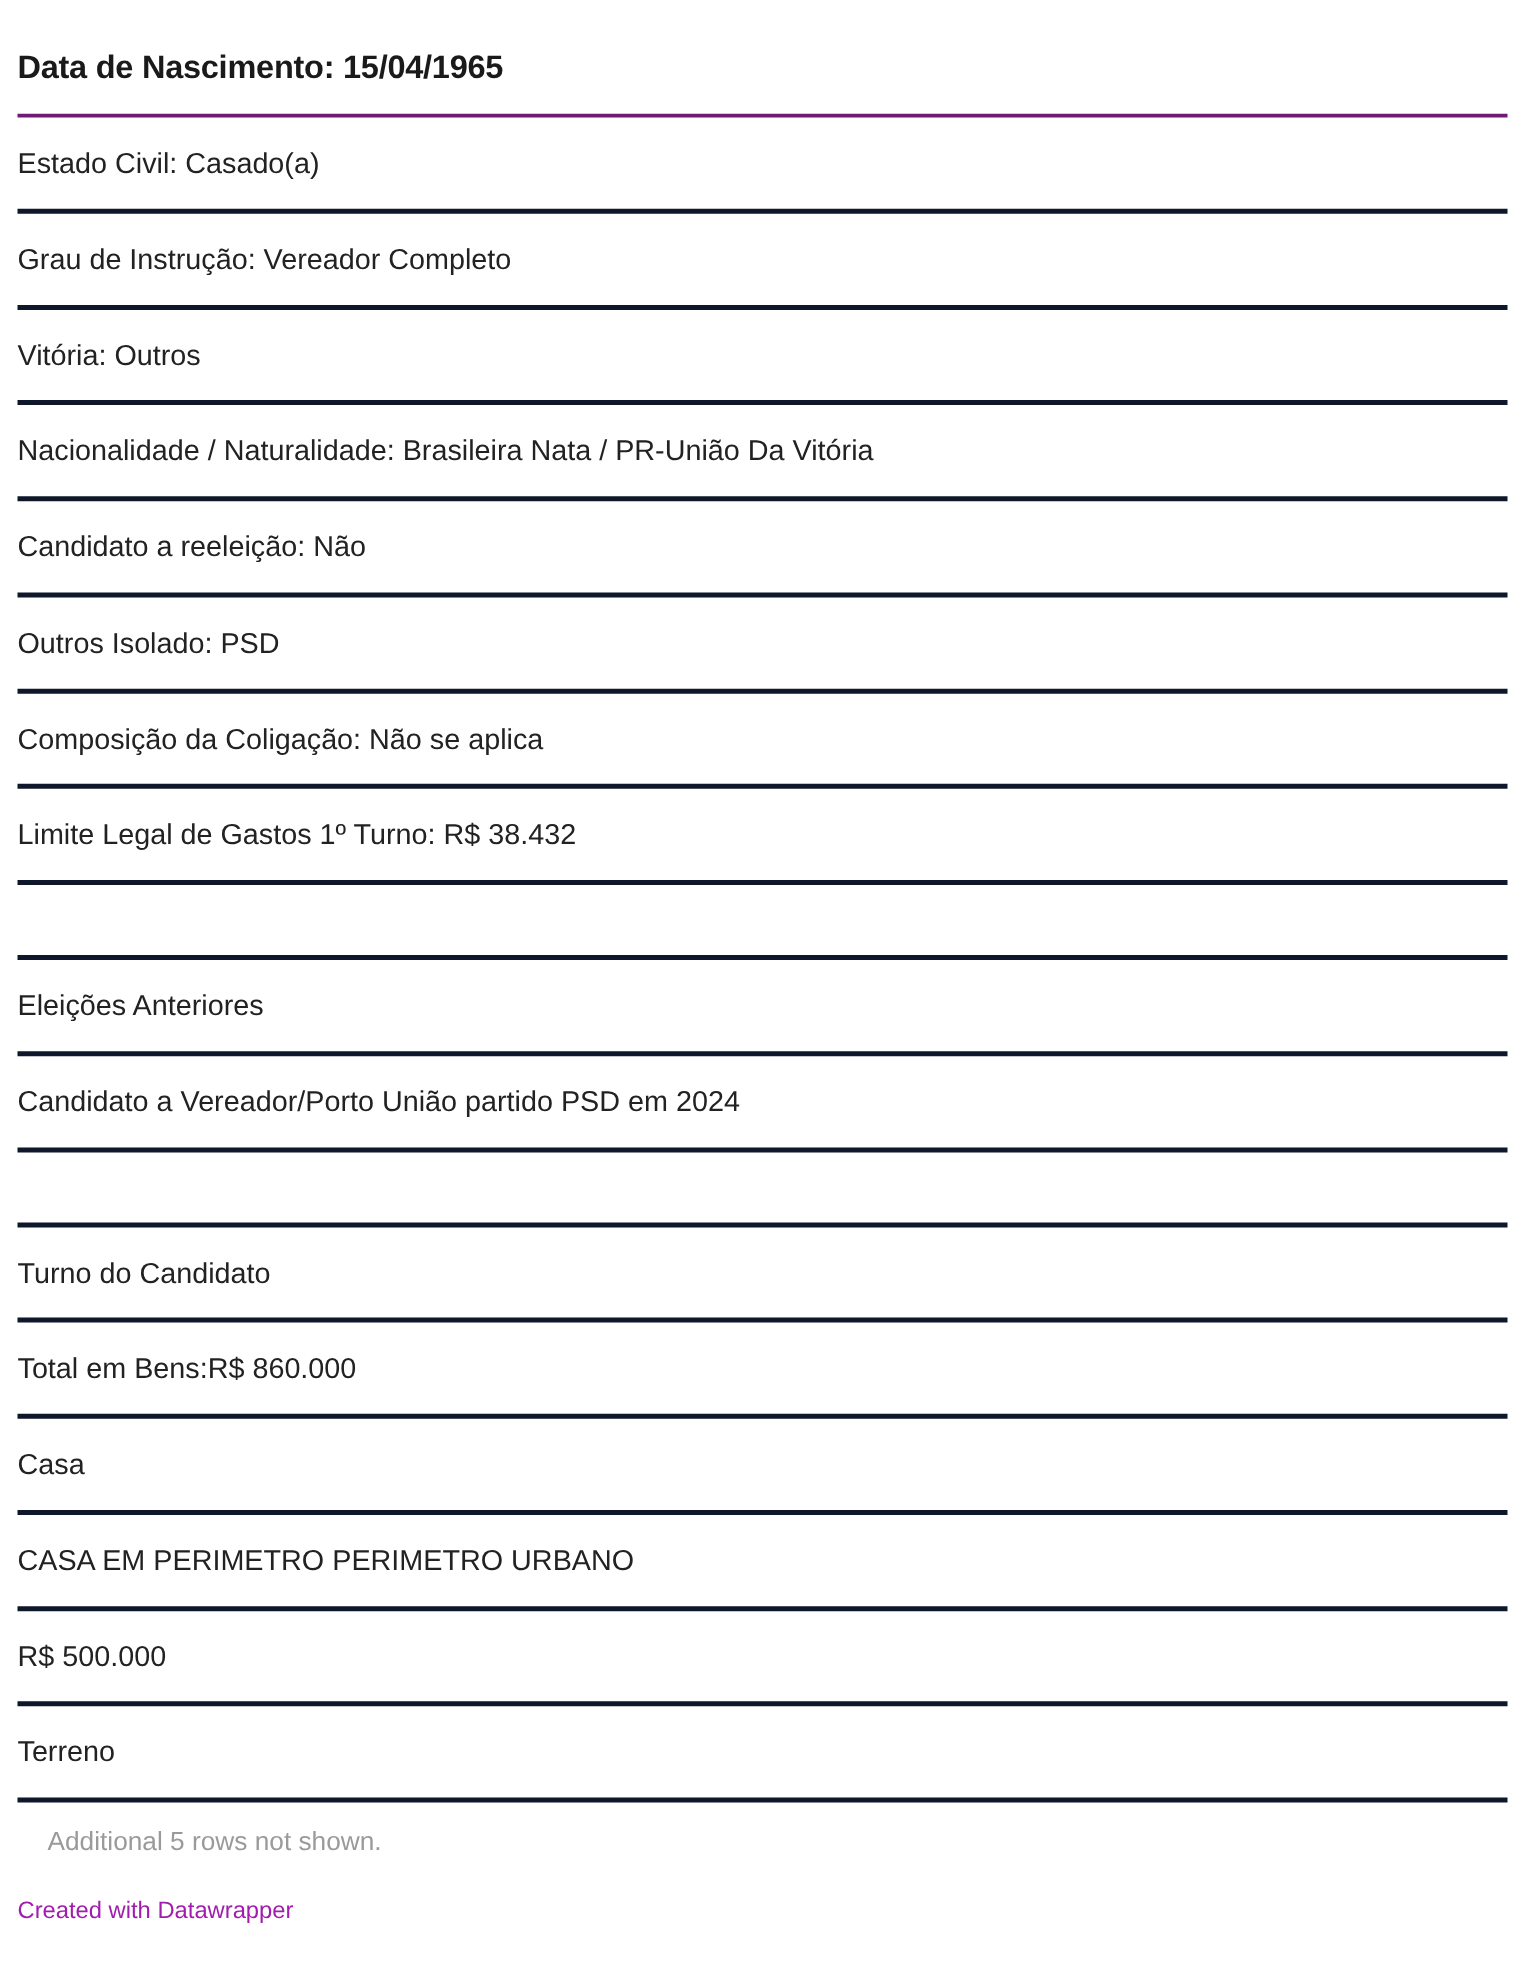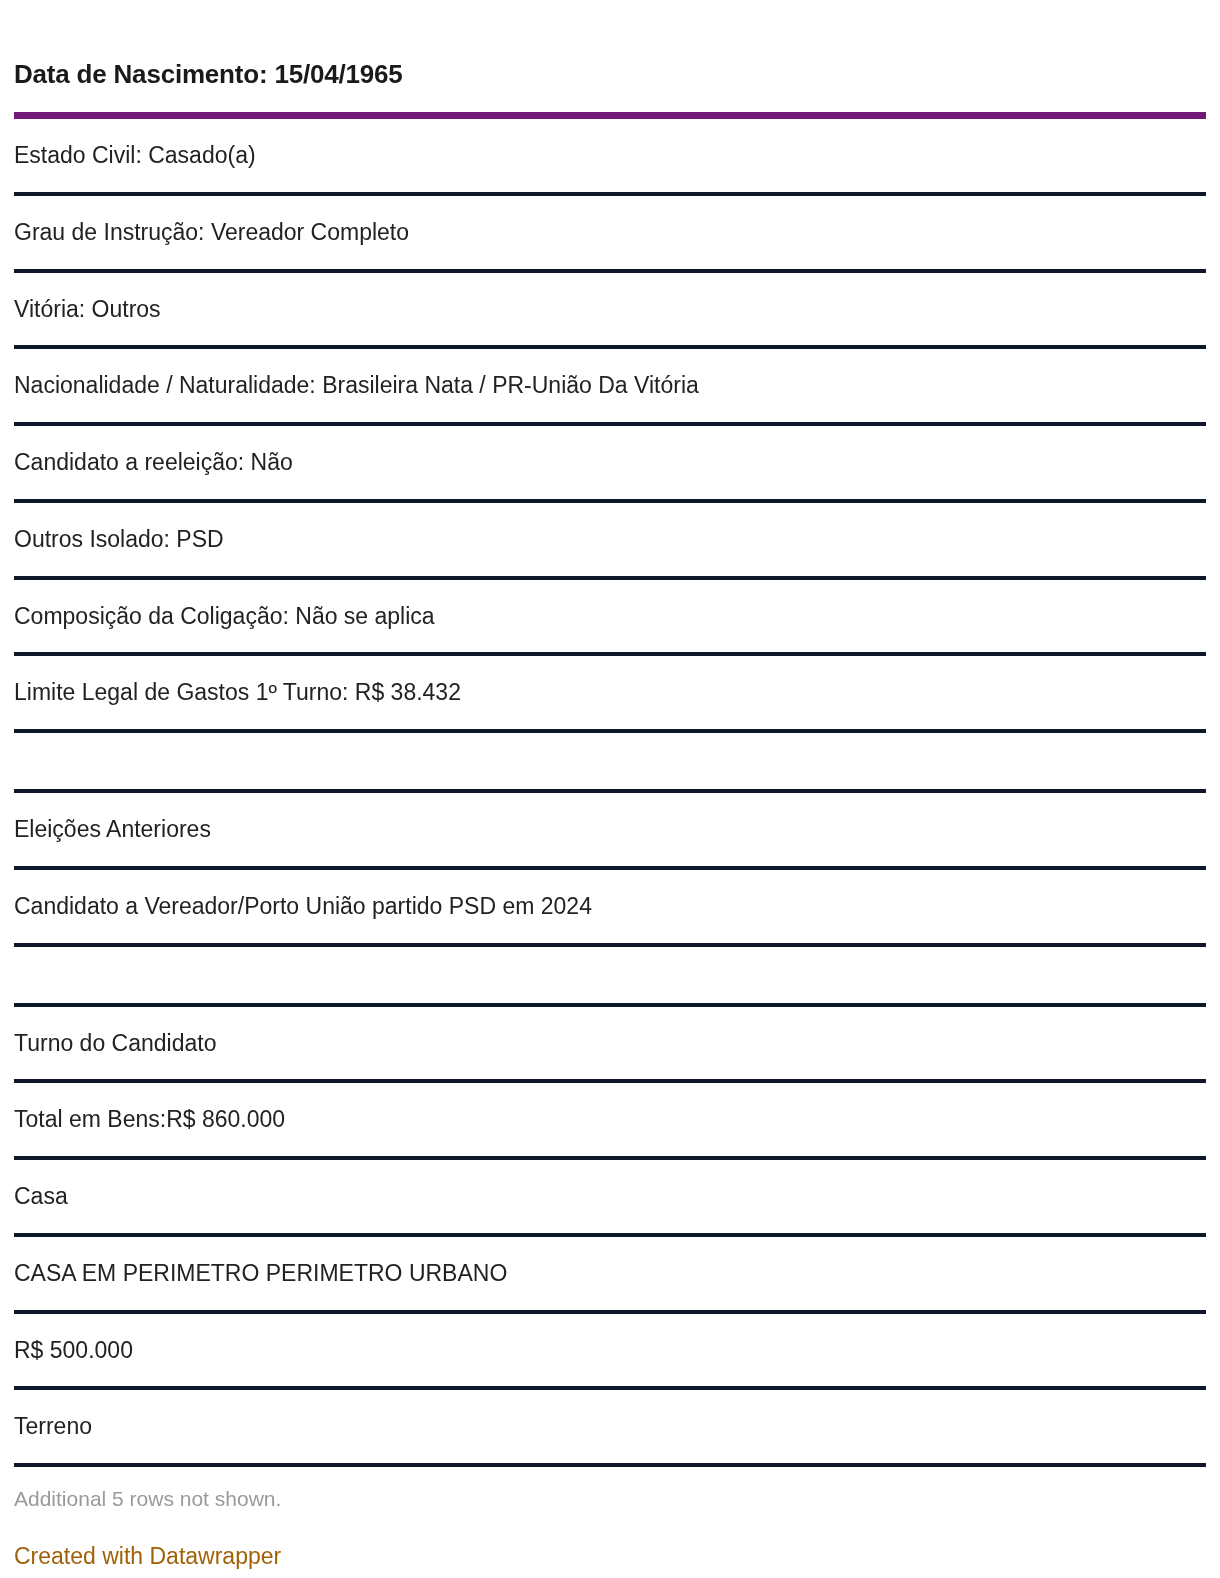--- a/index.html
+++ b/index.html
@@ -18,45 +18,45 @@
     padding: 0 14px;
     box-sizing: border-box;
     width: 1220px;
   }
   .header-row {
     font-size: 26px;
     font-weight: bold;
     color: #1a1a1a;
     letter-spacing: -0.2px;
     padding: 38px 0 22px 0;
-    border-bottom: 7px solid #701a75;
-    margin-top: 21px;
+    border-bottom: 3px solid #701a75;
   }
   .row {
     font-size: 23px;
     color: #222222;
     padding: 22px 0 22px 0;
     border-bottom: 4px solid #0f172a;
     line-height: 1.25;
     min-height: 28px;
     box-sizing: content-box;
   }
   .row.spacer {
     padding: 28px 0 28px 0;
     min-height: 0;
     height: 0;
   }
   .footnote {
     font-size: 21px;
     color: #9a9a9a;
     padding: 20px 0 0 0;
+    margin-left: 24px;
   }
   .credit {
-    font-size: 23px;
-    color: #a16207;
+    font-size: 19px;
+    color: #a21caf;
     padding: 32px 0 14px 0;
   }
 </style>
 </head>
 <body>
 
 <div class="table-wrap">
 
   <div class="header-row">Data de Nascimento: 15/04/1965</div>
 

